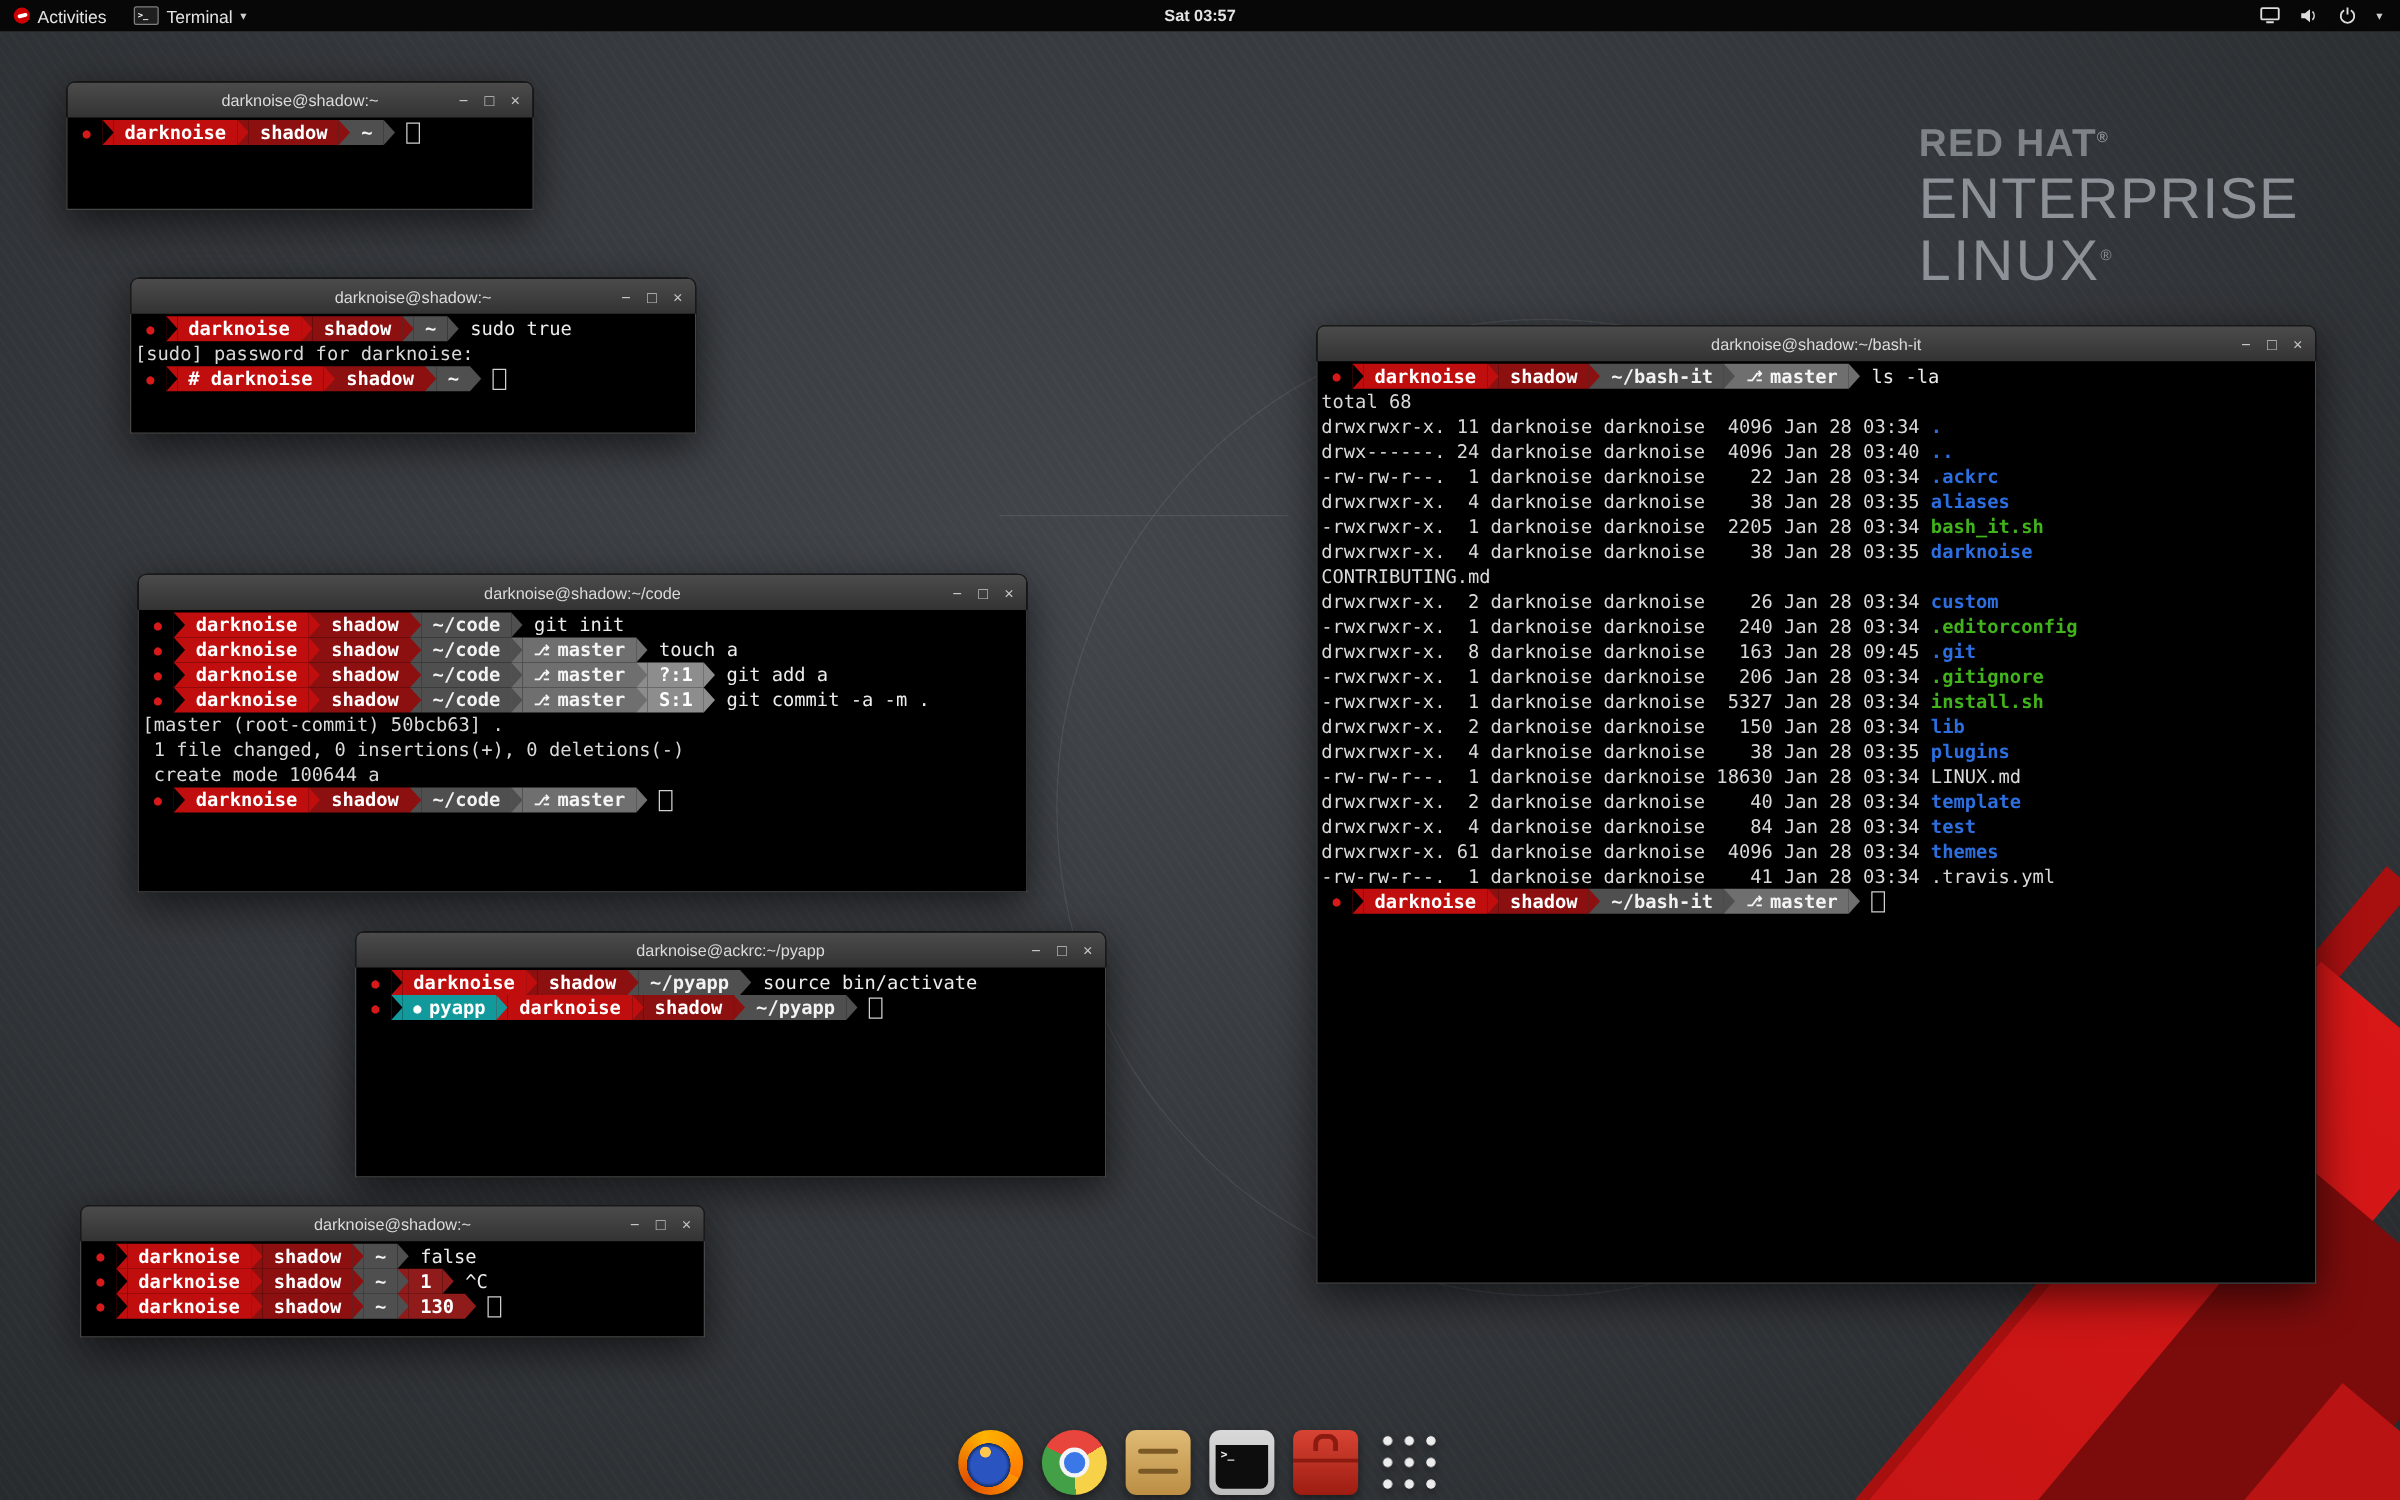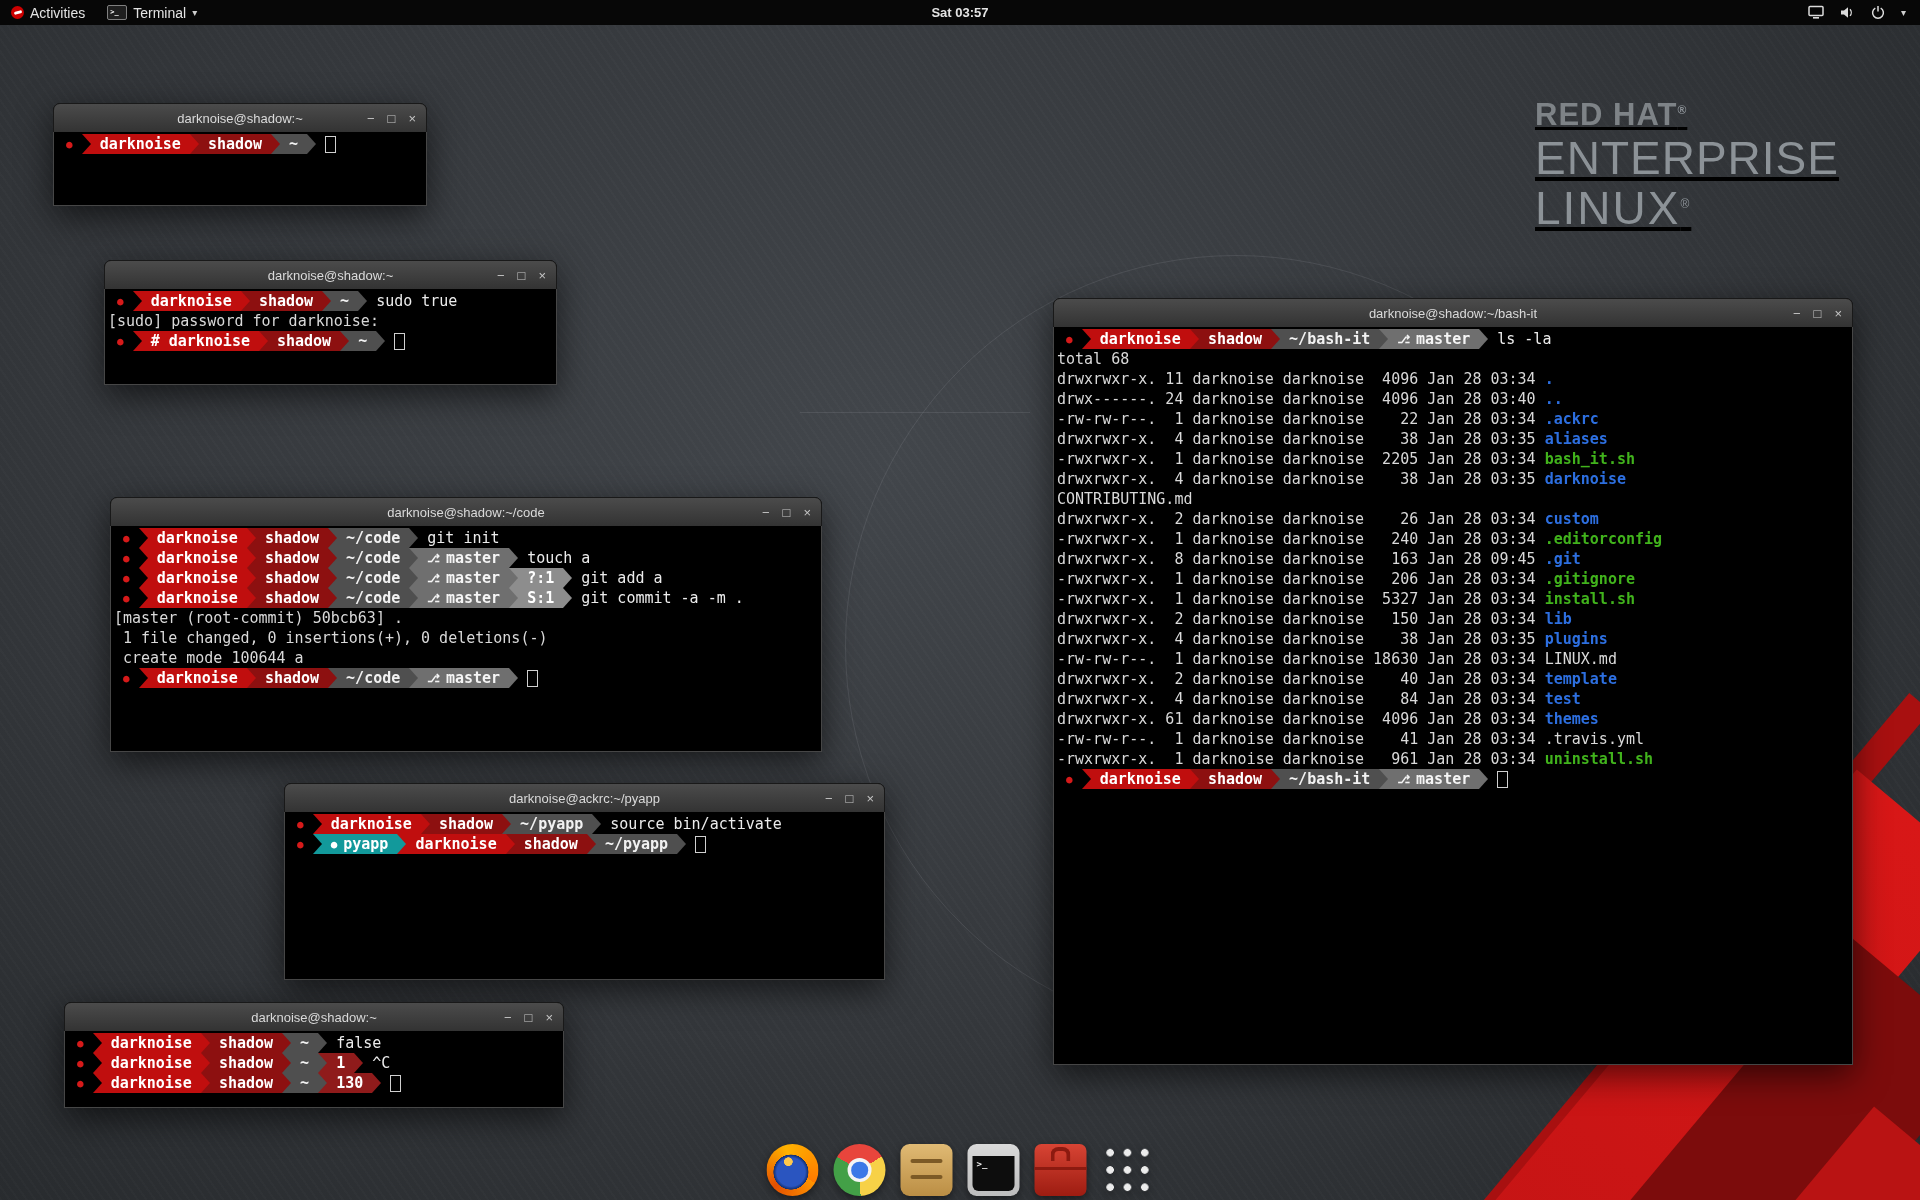--- a/index.html
+++ b/index.html
@@ -13,21 +13,21 @@
   
   .arc{position:absolute;width:780px;height:780px;border:1px solid rgba(225,230,236,.10);
     border-radius:50%;left:845px;top:255px;}
   .hline{position:absolute;left:800px;top:412px;width:230px;height:1px;background:rgba(225,230,236,.10);}
   .stripe{position:absolute;right:0;transform-origin:100% 50%;transform:rotate(-50deg);}
   .sA{top:688px;height:28px;width:1500px;background:var(--stripe-mid);}
   .sB{top:740px;height:165px;width:1550px;background:linear-gradient(to right,var(--stripe-mid),var(--stripe-bright));}
   .sC{top:905px;height:180px;width:1600px;background:var(--stripe-dark);}
   .sD{top:1085px;height:120px;width:1650px;background:var(--stripe-mid2);}
 
-  .branding{position:absolute;left:1535px;top:98px;line-height:1.08;user-select:none;text-decoration:underline;}
+  .branding{position:absolute;left:1535px;top:98px;line-height:1.08;user-select:none;}
   .b1{font-size:31px;font-weight:bold;letter-spacing:1px;color:#7e8387;}
   .b2{font-size:46px;color:#8c9297;letter-spacing:1px;margin-top:3px;}
   .b3{font-size:46px;color:#8c9297;letter-spacing:2px;}
   .branding sup{font-size:12px;color:#8c9297;}
 
   
   .topbar{position:absolute;top:0;left:0;right:0;height:25px;background:#070707;z-index:200;
     display:flex;align-items:center;color:#e3e3e3;font-size:14px;}
   .tb-item{display:flex;align-items:center;gap:6px;padding:0 11px;height:100%;cursor:pointer;}
   .rh-dot{width:13px;height:13px;border-radius:50%;background:#cc0000;position:relative;flex:none;}
@@ -36,21 +36,21 @@
   .term-mini{width:16px;height:13px;background:#1f1f1f;border:1px solid #808080;border-radius:2px;
     font:bold 7px "DejaVu Sans Mono",monospace;color:#fff;line-height:12px;padding-left:2px;flex:none;}
   .chev{font-size:10px;color:#cfcfcf;}
   .tb-clock{position:absolute;left:50%;transform:translateX(-50%);cursor:pointer;font-weight:bold;font-size:13px;}
   .tb-right{margin-left:auto;display:flex;align-items:center;gap:15px;padding-right:14px;height:100%;}
   .tbi{display:flex;align-items:center;cursor:pointer;}
   .tbi svg{display:block;}
 
   
   .term-window{position:absolute;background:#000;border-radius:8px 8px 3px 3px;
-    box-shadow:0 10px 34px rgba(0,0,0,.6);margin-top:38px;}
+    box-shadow:0 10px 34px rgba(0,0,0,.6);}
   .titlebar{height:29px;background:linear-gradient(#4b4b4b,#323232);
     border:1px solid #191919;border-radius:7px 7px 0 0;position:relative;cursor:default;}
   .title{position:absolute;left:0;right:0;text-align:center;line-height:29px;font-size:13px;
     color:#dadada;white-space:nowrap;overflow:hidden;}
   .controls{position:absolute;right:10px;top:0;height:29px;display:flex;gap:13px;align-items:center;
     color:#c6c6c6;font-size:13px;z-index:2;}
   .wbtn{cursor:pointer;line-height:1;}
   .term-body{position:absolute;top:29px;left:0;right:0;bottom:0;background:#000;
     border:1px solid rgba(200,200,200,.35);border-top:none;overflow:hidden;
     padding:2px 0 0 3px;font-family:"DejaVu Sans Mono",monospace;font-size:15px;}
@@ -251,21 +251,20 @@
           <div class="tline"><span class="t-out">drwxrwxr-x.  8 darknoise darknoise   163 Jan 28 09:45 </span><span class="t-dir">.git</span></div>
           <div class="tline"><span class="t-out">-rwxrwxr-x.  1 darknoise darknoise   206 Jan 28 03:34 </span><span class="t-exec">.gitignore</span></div>
           <div class="tline"><span class="t-out">-rwxrwxr-x.  1 darknoise darknoise  5327 Jan 28 03:34 </span><span class="t-exec">install.sh</span></div>
           <div class="tline"><span class="t-out">drwxrwxr-x.  2 darknoise darknoise   150 Jan 28 03:34 </span><span class="t-dir">lib</span></div>
           <div class="tline"><span class="t-out">drwxrwxr-x.  4 darknoise darknoise    38 Jan 28 03:35 </span><span class="t-dir">plugins</span></div>
           <div class="tline"><span class="t-out">-rw-rw-r--.  1 darknoise darknoise 18630 Jan 28 03:34 </span><span class="t-plain">LINUX.md</span></div>
           <div class="tline"><span class="t-out">drwxrwxr-x.  2 darknoise darknoise    40 Jan 28 03:34 </span><span class="t-dir">template</span></div>
           <div class="tline"><span class="t-out">drwxrwxr-x.  4 darknoise darknoise    84 Jan 28 03:34 </span><span class="t-dir">test</span></div>
           <div class="tline"><span class="t-out">drwxrwxr-x. 61 darknoise darknoise  4096 Jan 28 03:34 </span><span class="t-dir">themes</span></div>
           <div class="tline"><span class="t-out">-rw-rw-r--.  1 darknoise darknoise    41 Jan 28 03:34 </span><span class="t-plain">.travis.yml</span></div>
-          <div class="tline"><span class="t-out">-rwxrwxr-x.  1 darknoise darknoise   961 Jan 28 03:34 </span><span class="t-exec">uninstall.sh</span></div>
           <div class="tline"><span class="seg" style="background: rgb(0, 0, 0); color: rgb(214, 26, 26);"><span class="seg-ic">●</span></span><span class="parrow" style="border-left-color: rgb(0, 0, 0); background: rgb(192, 14, 14);"></span><span class="seg" style="background: rgb(192, 14, 14); color: rgb(255, 255, 255);"><span class="seg-t">darknoise</span></span><span class="parrow" style="border-left-color: rgb(192, 14, 14); background: rgb(141, 16, 16);"></span><span class="seg" style="background: rgb(141, 16, 16); color: rgb(255, 255, 255);"><span class="seg-t">shadow</span></span><span class="parrow" style="border-left-color: rgb(141, 16, 16); background: rgb(79, 79, 79);"></span><span class="seg" style="background: rgb(79, 79, 79); color: rgb(242, 242, 242);"><span class="seg-t">~/bash-it</span></span><span class="parrow" style="border-left-color: rgb(79, 79, 79); background: rgb(111, 111, 111);"></span><span class="seg" style="background: rgb(111, 111, 111); color: rgb(245, 245, 245);"><span class="seg-ic">⎇</span><span class="seg-t">master</span></span><span class="parrow" style="border-left-color: rgb(111, 111, 111); background: transparent;"></span><span class="cursor"></span></div>
         </div>
       </div>
     </div>
 
   <div class="dock">
       <div class="dock-item">
         <span class="di icon-firefox"></span>
       </div>
       <div class="dock-item">

